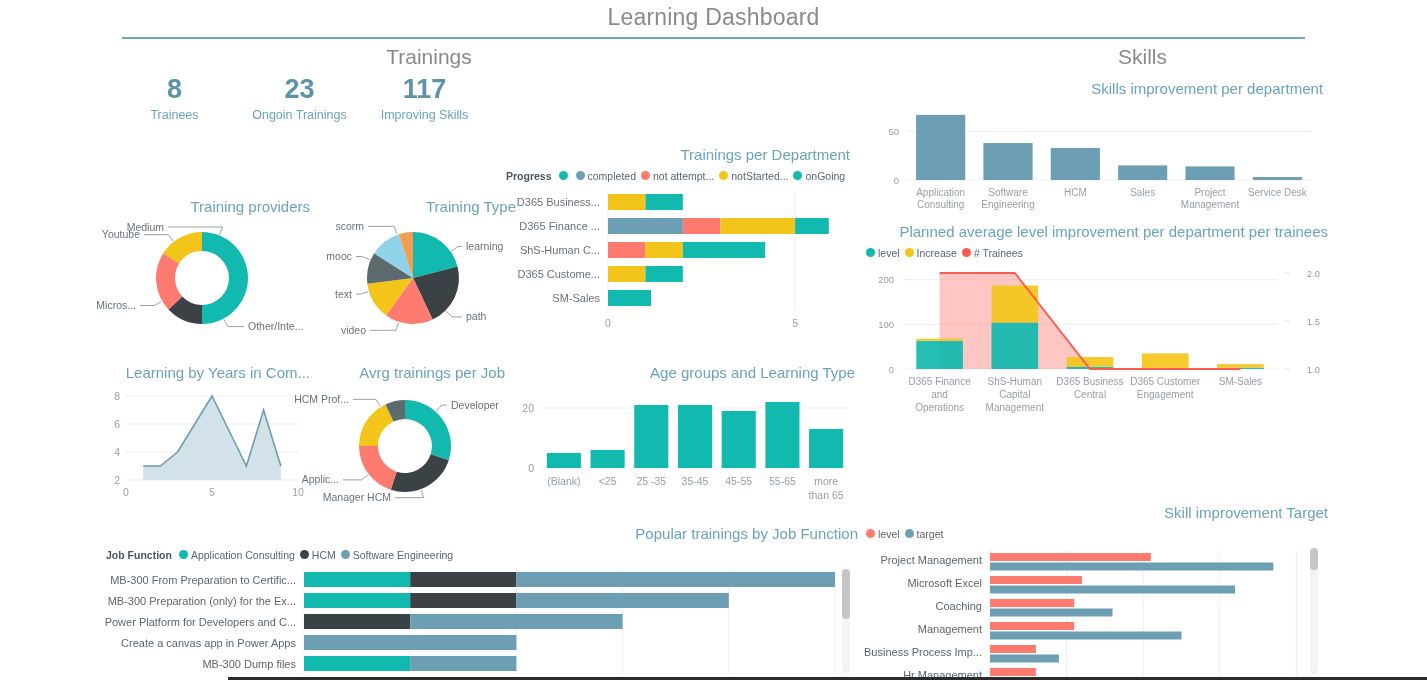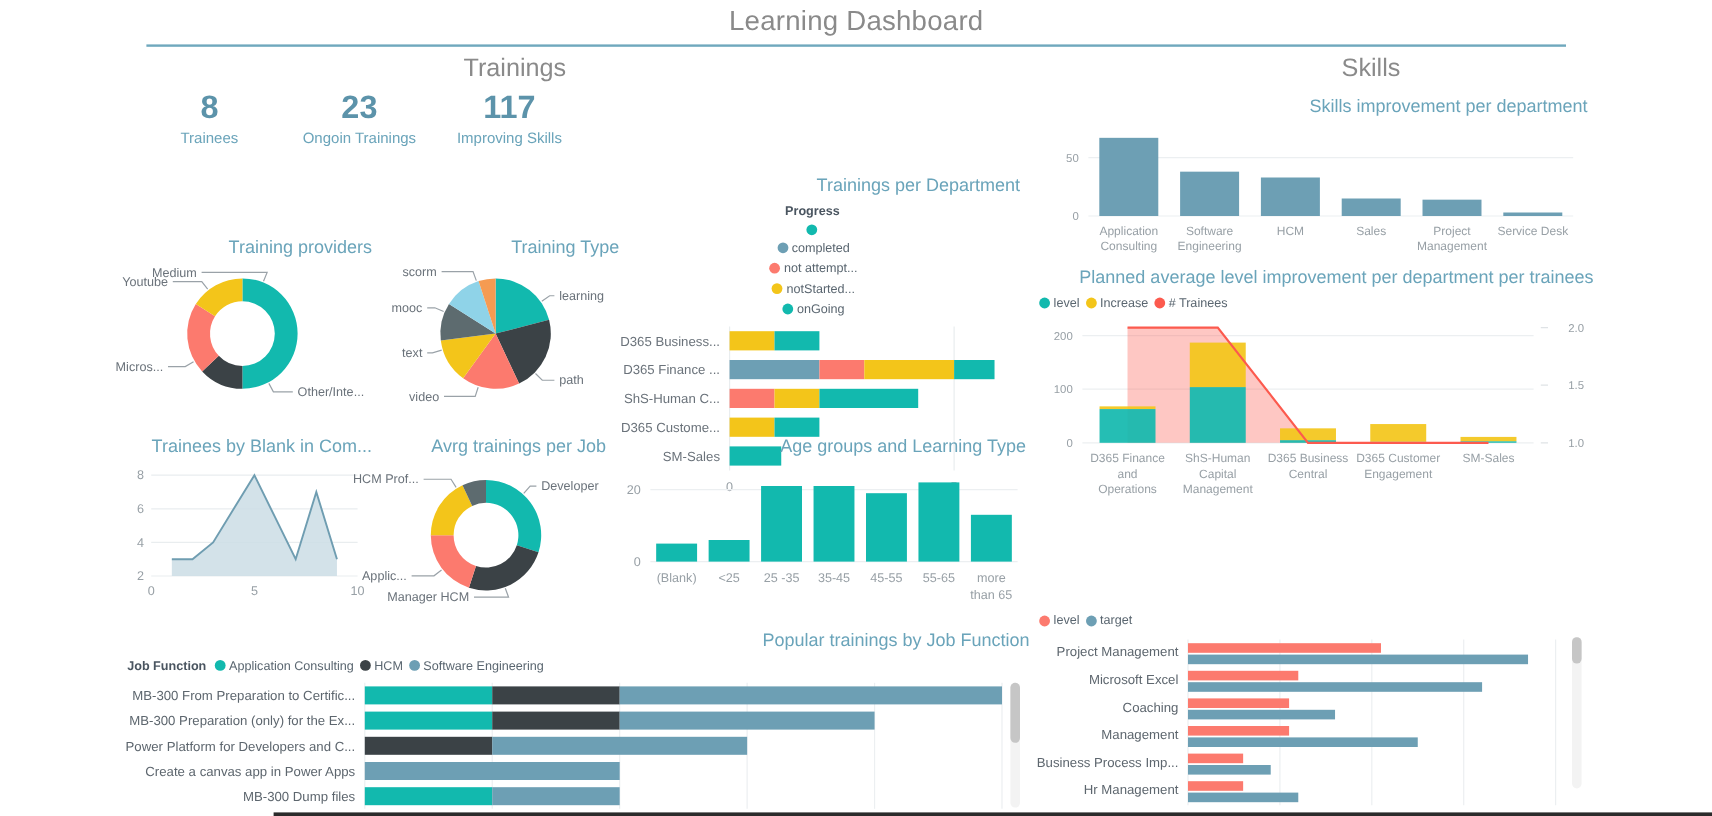--- a/index.html
+++ b/index.html
@@ -128,21 +128,21 @@
             <text x="36" y="81.58044375975054" fill="#6a727a" font-size="10.5" text-anchor="end" font-family="&quot;Liberation Sans&quot;, sans-serif">text</text>
             <polyline points="53.73627188773531,43.63563696100411 46.37223306011579,40.509787933089925 40,40.509787933089925" fill="none" stroke="#9aa2a8" stroke-width="1"></polyline>
             <text x="36" y="44.009787933089925" fill="#6a727a" font-size="10.5" text-anchor="end" font-family="&quot;Liberation Sans&quot;, sans-serif">mooc</text>
             <polyline points="80.92505326369357,17.8344468230623 78.18889211708822,10.316905856775037 52,10.316905856775037" fill="none" stroke="#9aa2a8" stroke-width="1"></polyline>
             <text x="48" y="13.816905856775037" fill="#6a727a" font-size="10.5" text-anchor="end" font-family="&quot;Liberation Sans&quot;, sans-serif">scorm</text>
           </g>
       </svg>
     </div>
 
     <div class="panel" style="left:100px; top:326px; width:210px;">
-      <div class="card-title">Trainees by Blank in Com...</div>
+      <div class="card-title">Learning by Years in Com...</div>
       <svg width="210" height="130" viewBox="0 0 210 130">
         <g id="ty-grid">
             <line x1="26" y1="98" x2="198" y2="98" stroke="#e9edef" stroke-width="1"></line>
             <line x1="26" y1="70" x2="198" y2="70" stroke="#e9edef" stroke-width="1"></line>
             <line x1="26" y1="42" x2="198" y2="42" stroke="#e9edef" stroke-width="1"></line>
             <line x1="26" y1="14" x2="198" y2="14" stroke="#e9edef" stroke-width="1"></line>
           </g>
         <g id="ty-area">
             <path d="M43.2,84 L60.4,84 L77.6,70 L94.8,42 L112,14 L129.2,49 L146.39999999999998,84 L163.6,28 L180.8,84 L180.8,98 L43.2,98 Z" fill="#cbdde5" opacity="0.85"></path>
             <path d="M43.2,84 L60.4,84 L77.6,70 L94.8,42 L112,14 L129.2,49 L146.39999999999998,84 L163.6,28 L180.8,84" fill="none" stroke="#6f9db1" stroke-width="1.6"></path>
@@ -177,21 +177,21 @@
             <polyline points="62.963494580484074,92.93608934030594 56.65940855163029,97.86138114291121 38,97.86138114291121" fill="none" stroke="#9aa2a8" stroke-width="1"></polyline>
             <text x="34" y="101.36138114291121" fill="#6a727a" font-size="10.5" text-anchor="end" font-family="&quot;Liberation Sans&quot;, sans-serif">Applic...</text>
             <polyline points="75.09379458103938,24.141739480647978 70.85444046717373,17.357354711396567 48,17.357354711396567" fill="none" stroke="#9aa2a8" stroke-width="1"></polyline>
             <text x="44" y="20.857354711396567" fill="#6a727a" font-size="10.5" text-anchor="end" font-family="&quot;Liberation Sans&quot;, sans-serif">HCM Prof...</text>
           </g>
       </svg>
     </div>
 
     <div class="panel" style="left:500px; top:108px; width:350px;">
       <div class="card-title">Trainings per Department</div>
-      <div class="legend" style="margin-top:6px; padding-left:6px;flex-direction:column;">
+      <div class="legend" style="margin-top:6px; padding-left:6px;">
         <span class="legend-title">Progress</span>
         <span class="legend-item">
             <span class="dot" style="background:#12b9ae"></span>
             <span></span>
           </span>
         <span class="legend-item">
             <span class="dot" style="background:#6d9fb4"></span>
             <span>completed</span>
           </span>
         <span class="legend-item">
@@ -421,20 +421,21 @@
             <text x="232.00000000000003" y="124" fill="#98a0a6" font-size="10" text-anchor="middle" font-family="&quot;Liberation Sans&quot;, sans-serif">D365 Business</text>
             <text x="232.00000000000003" y="137" fill="#98a0a6" font-size="10" text-anchor="middle" font-family="&quot;Liberation Sans&quot;, sans-serif">Central</text>
             <text x="307.20000000000005" y="124" fill="#98a0a6" font-size="10" text-anchor="middle" font-family="&quot;Liberation Sans&quot;, sans-serif">D365 Customer</text>
             <text x="307.20000000000005" y="137" fill="#98a0a6" font-size="10" text-anchor="middle" font-family="&quot;Liberation Sans&quot;, sans-serif">Engagement</text>
             <text x="382.40000000000003" y="124" fill="#98a0a6" font-size="10" text-anchor="middle" font-family="&quot;Liberation Sans&quot;, sans-serif">SM-Sales</text>
           </g>
       </svg>
     </div>
 
     <div class="panel" style="left:0px; top:466px; width:470px;">
+      <div class="card-title">Skill improvement Target</div>
       <div class="legend" style="margin-top:6px; padding-left:8px;">
         <span class="legend-item">
             <span class="dot" style="background:#fc7a6e"></span>
             <span>level</span>
           </span>
         <span class="legend-item">
             <span class="dot" style="background:#6d9fb4"></span>
             <span>target</span>
           </span>
       </div>

